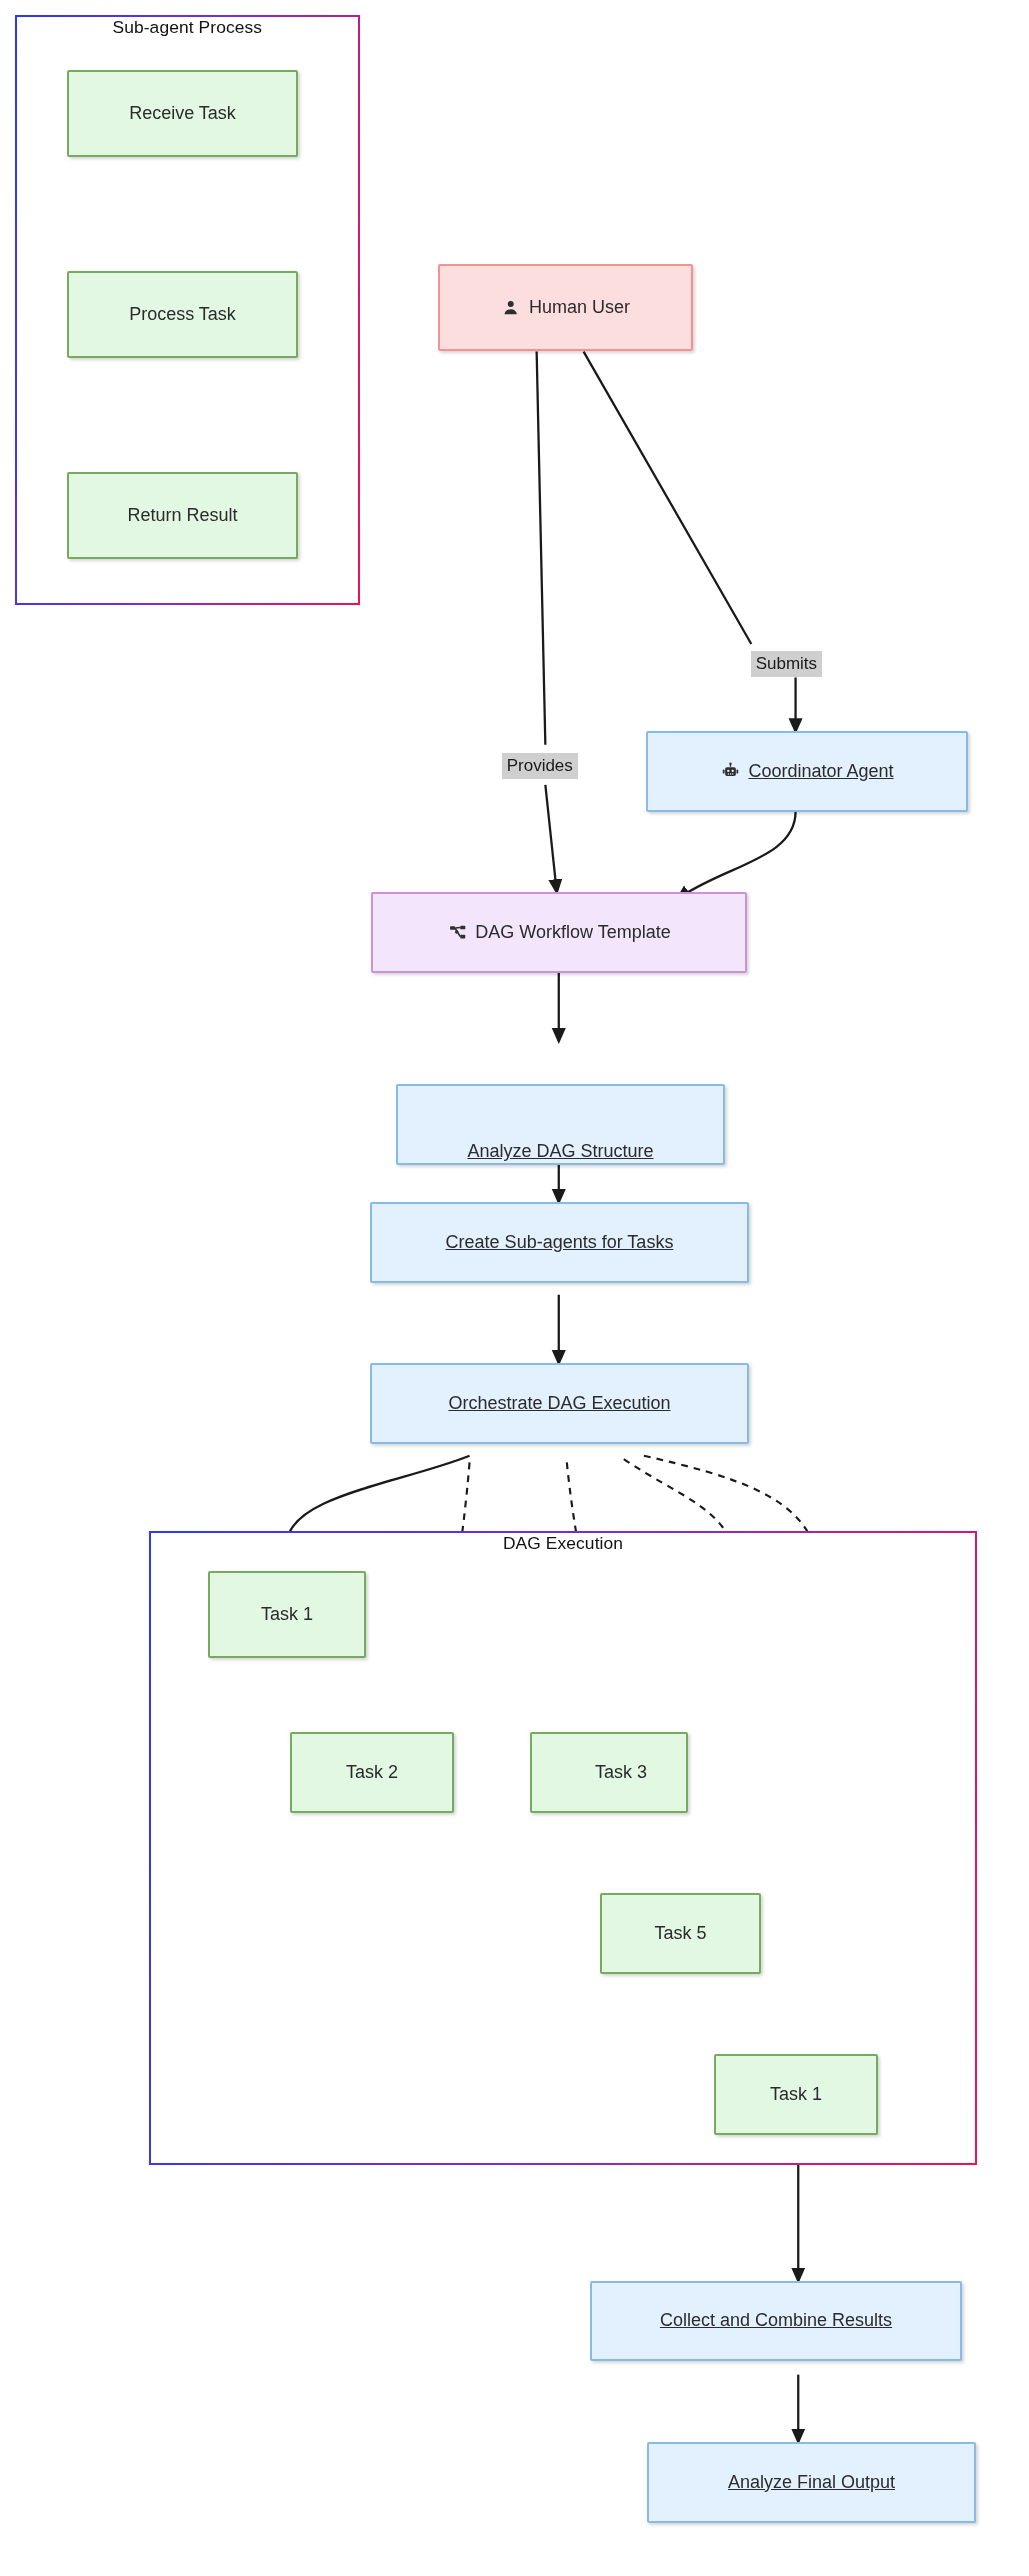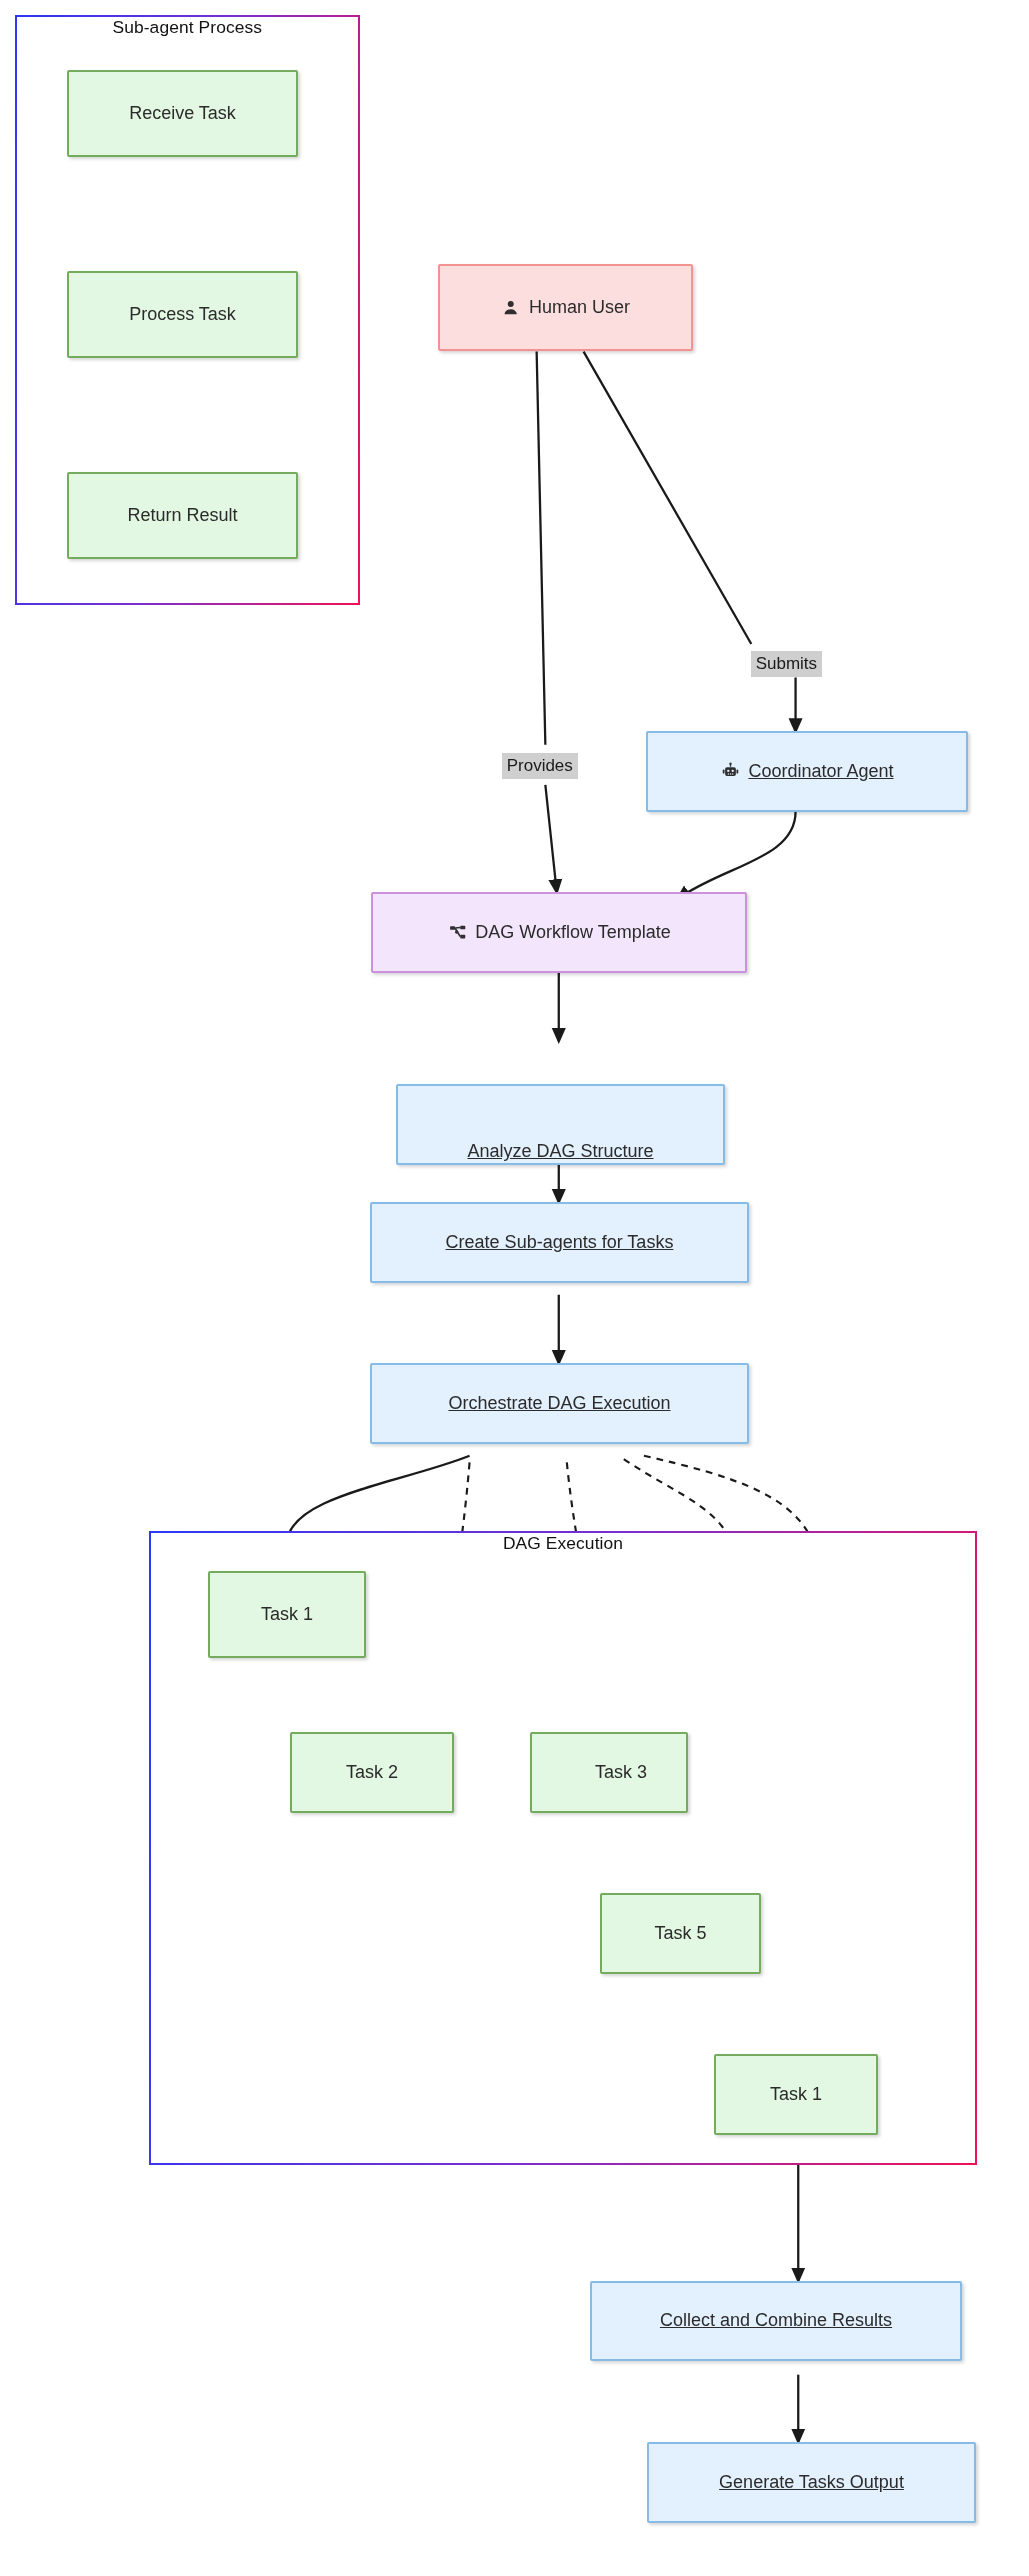--- a/index.html
+++ b/index.html
@@ -247,21 +247,21 @@
 
   <div class="node node-green" style="left:714px; top:2054px; width:164px; height:81px;">
     <span>Task 1</span>
   </div>
 
   <div class="node node-blue" style="left:590px; top:2281px; width:372px; height:80px;">
     <span>Collect and Combine Results</span>
   </div>
 
   <div class="node node-blue" style="left:647px; top:2442px; width:329px; height:81px;">
-    <span>Generate Tasks Output</span>
+    <span>Analyze Final Output</span>
   </div>
 
   <div class="edge-label" style="left:751px; top:651px;">
     <span>Submits</span>
   </div>
 
   <div class="edge-label" style="left:502px; top:753px;">
     <span>Provides</span>
   </div>
 

